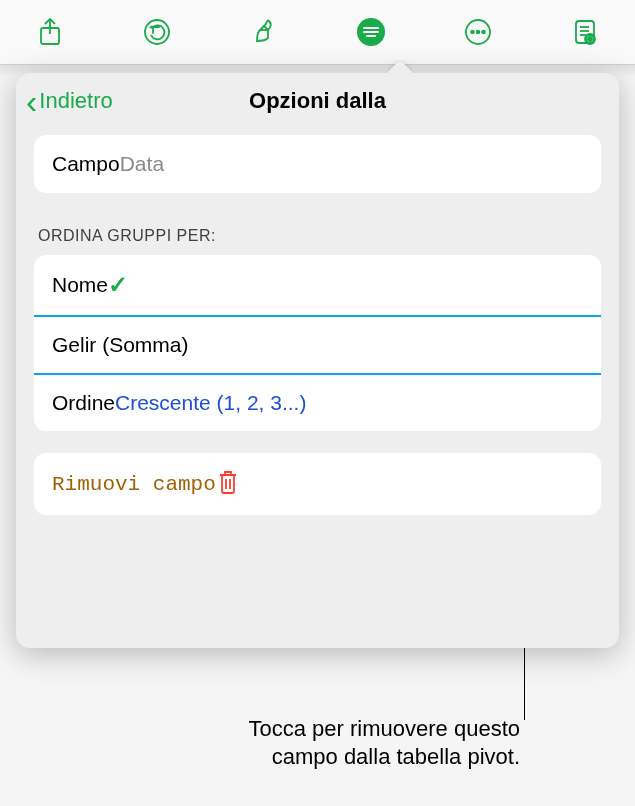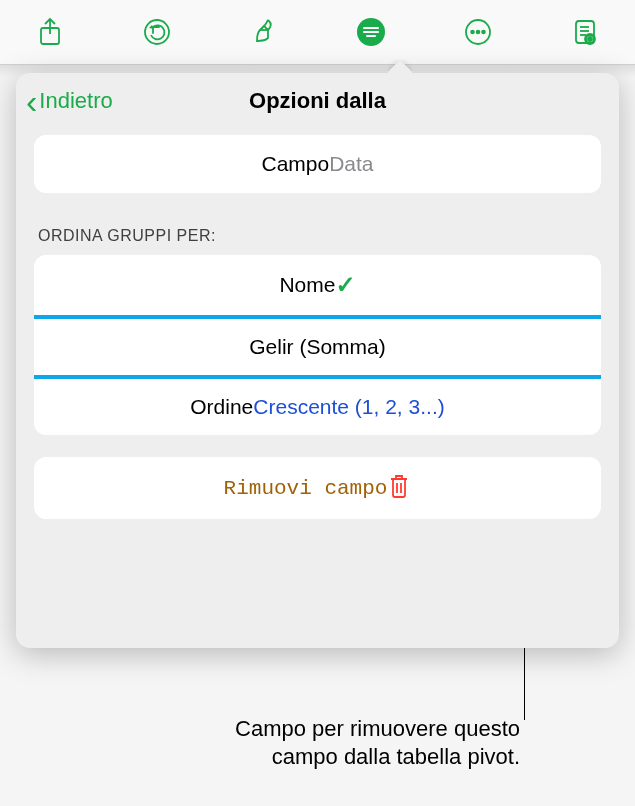--- a/index.html
+++ b/index.html
@@ -99,25 +99,25 @@
       padding: 6px 18px 18px;
     }
     .card {
       background: #fff;
       border-radius: 12px;
       overflow: hidden;
     }
     .row {
       display: flex;
       align-items: center;
-      justify-content: center;
+      justify-content: flex-start;
       padding: 16px 18px;
       min-height: 58px;
     }
-    .row + .row { border-top: 4px solid #0ea5e9; }
+    .row + .row { border-top: 2px solid #0ea5e9; }
     .row-label {
       font-size: 21px;
       color: #000;
     }
     .row-value {
       font-size: 21px;
       color: #8a8a8e;
     }
     .row-value.green { color: #1d4ed8; }
     .section-header {
@@ -277,16 +277,16 @@
         </span>
       </div>
     </div>
 
   </div>
 </div>
 
 <div class="callout-line"></div>
 <div class="callout">
   <div class="callout-text">
-    <span>Campo per rimuovere questo</span><br>
+    <span>Tocca per rimuovere questo</span><br>
     <span>campo dalla tabella pivot.</span>
   </div>
 </div>
 
 </body></html>

